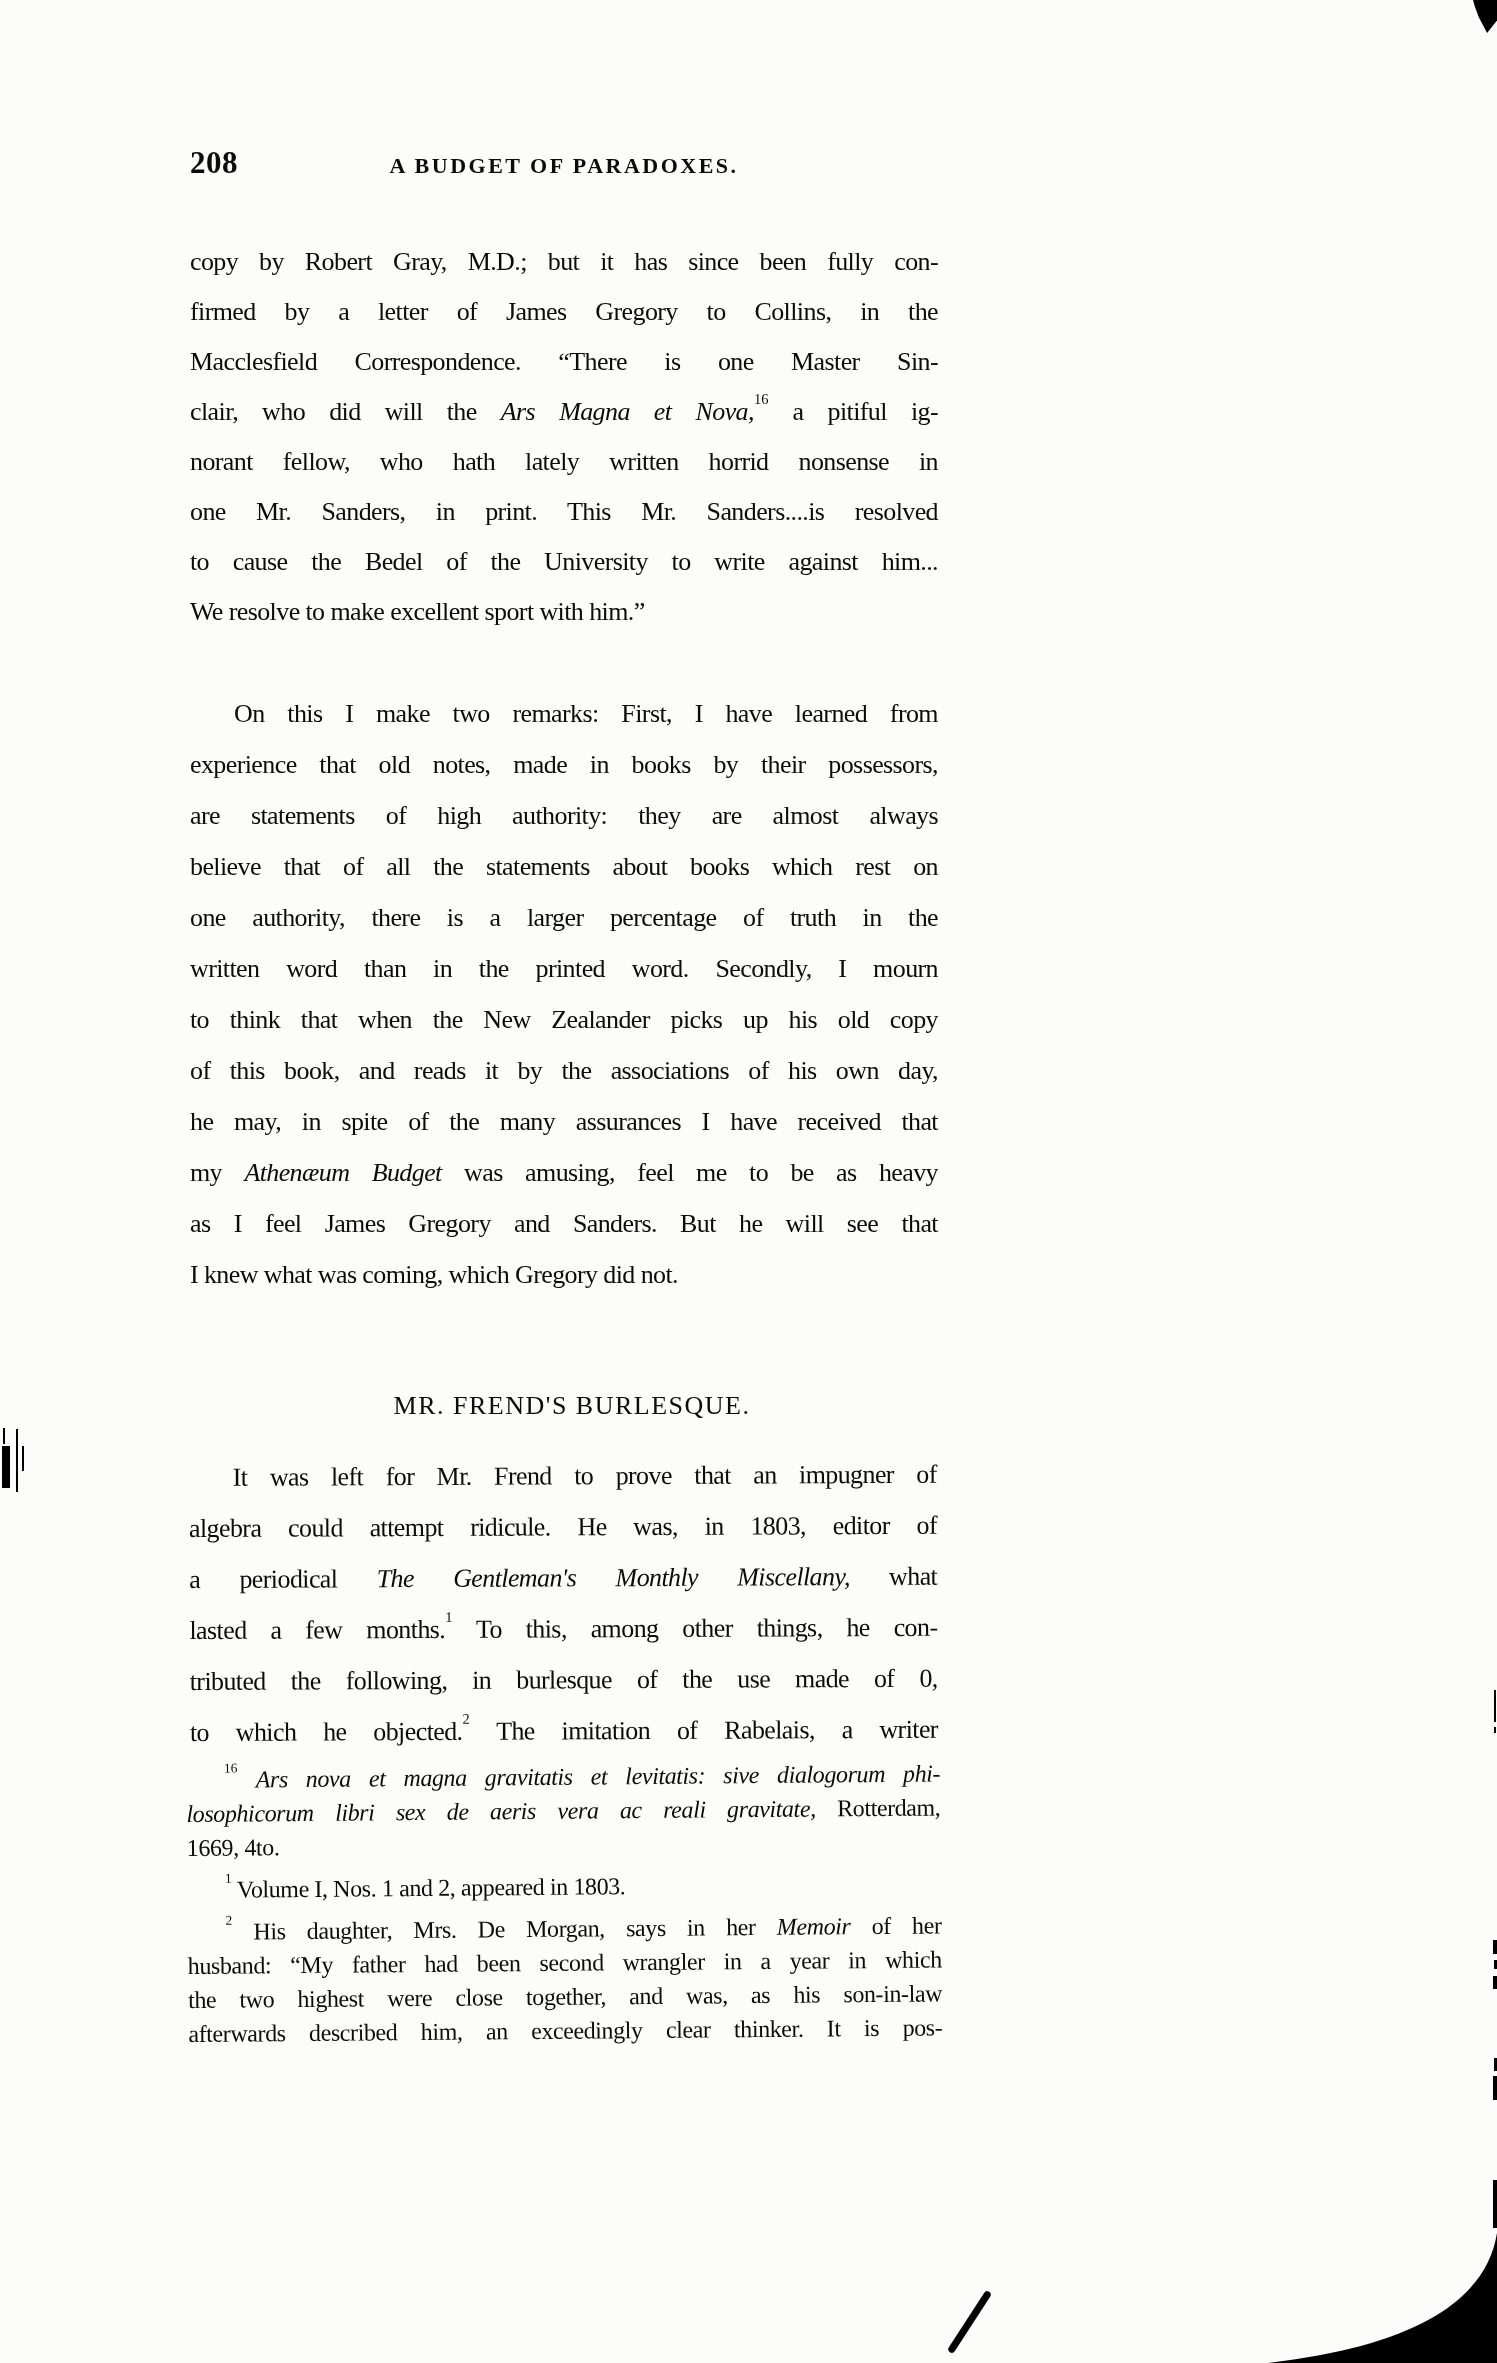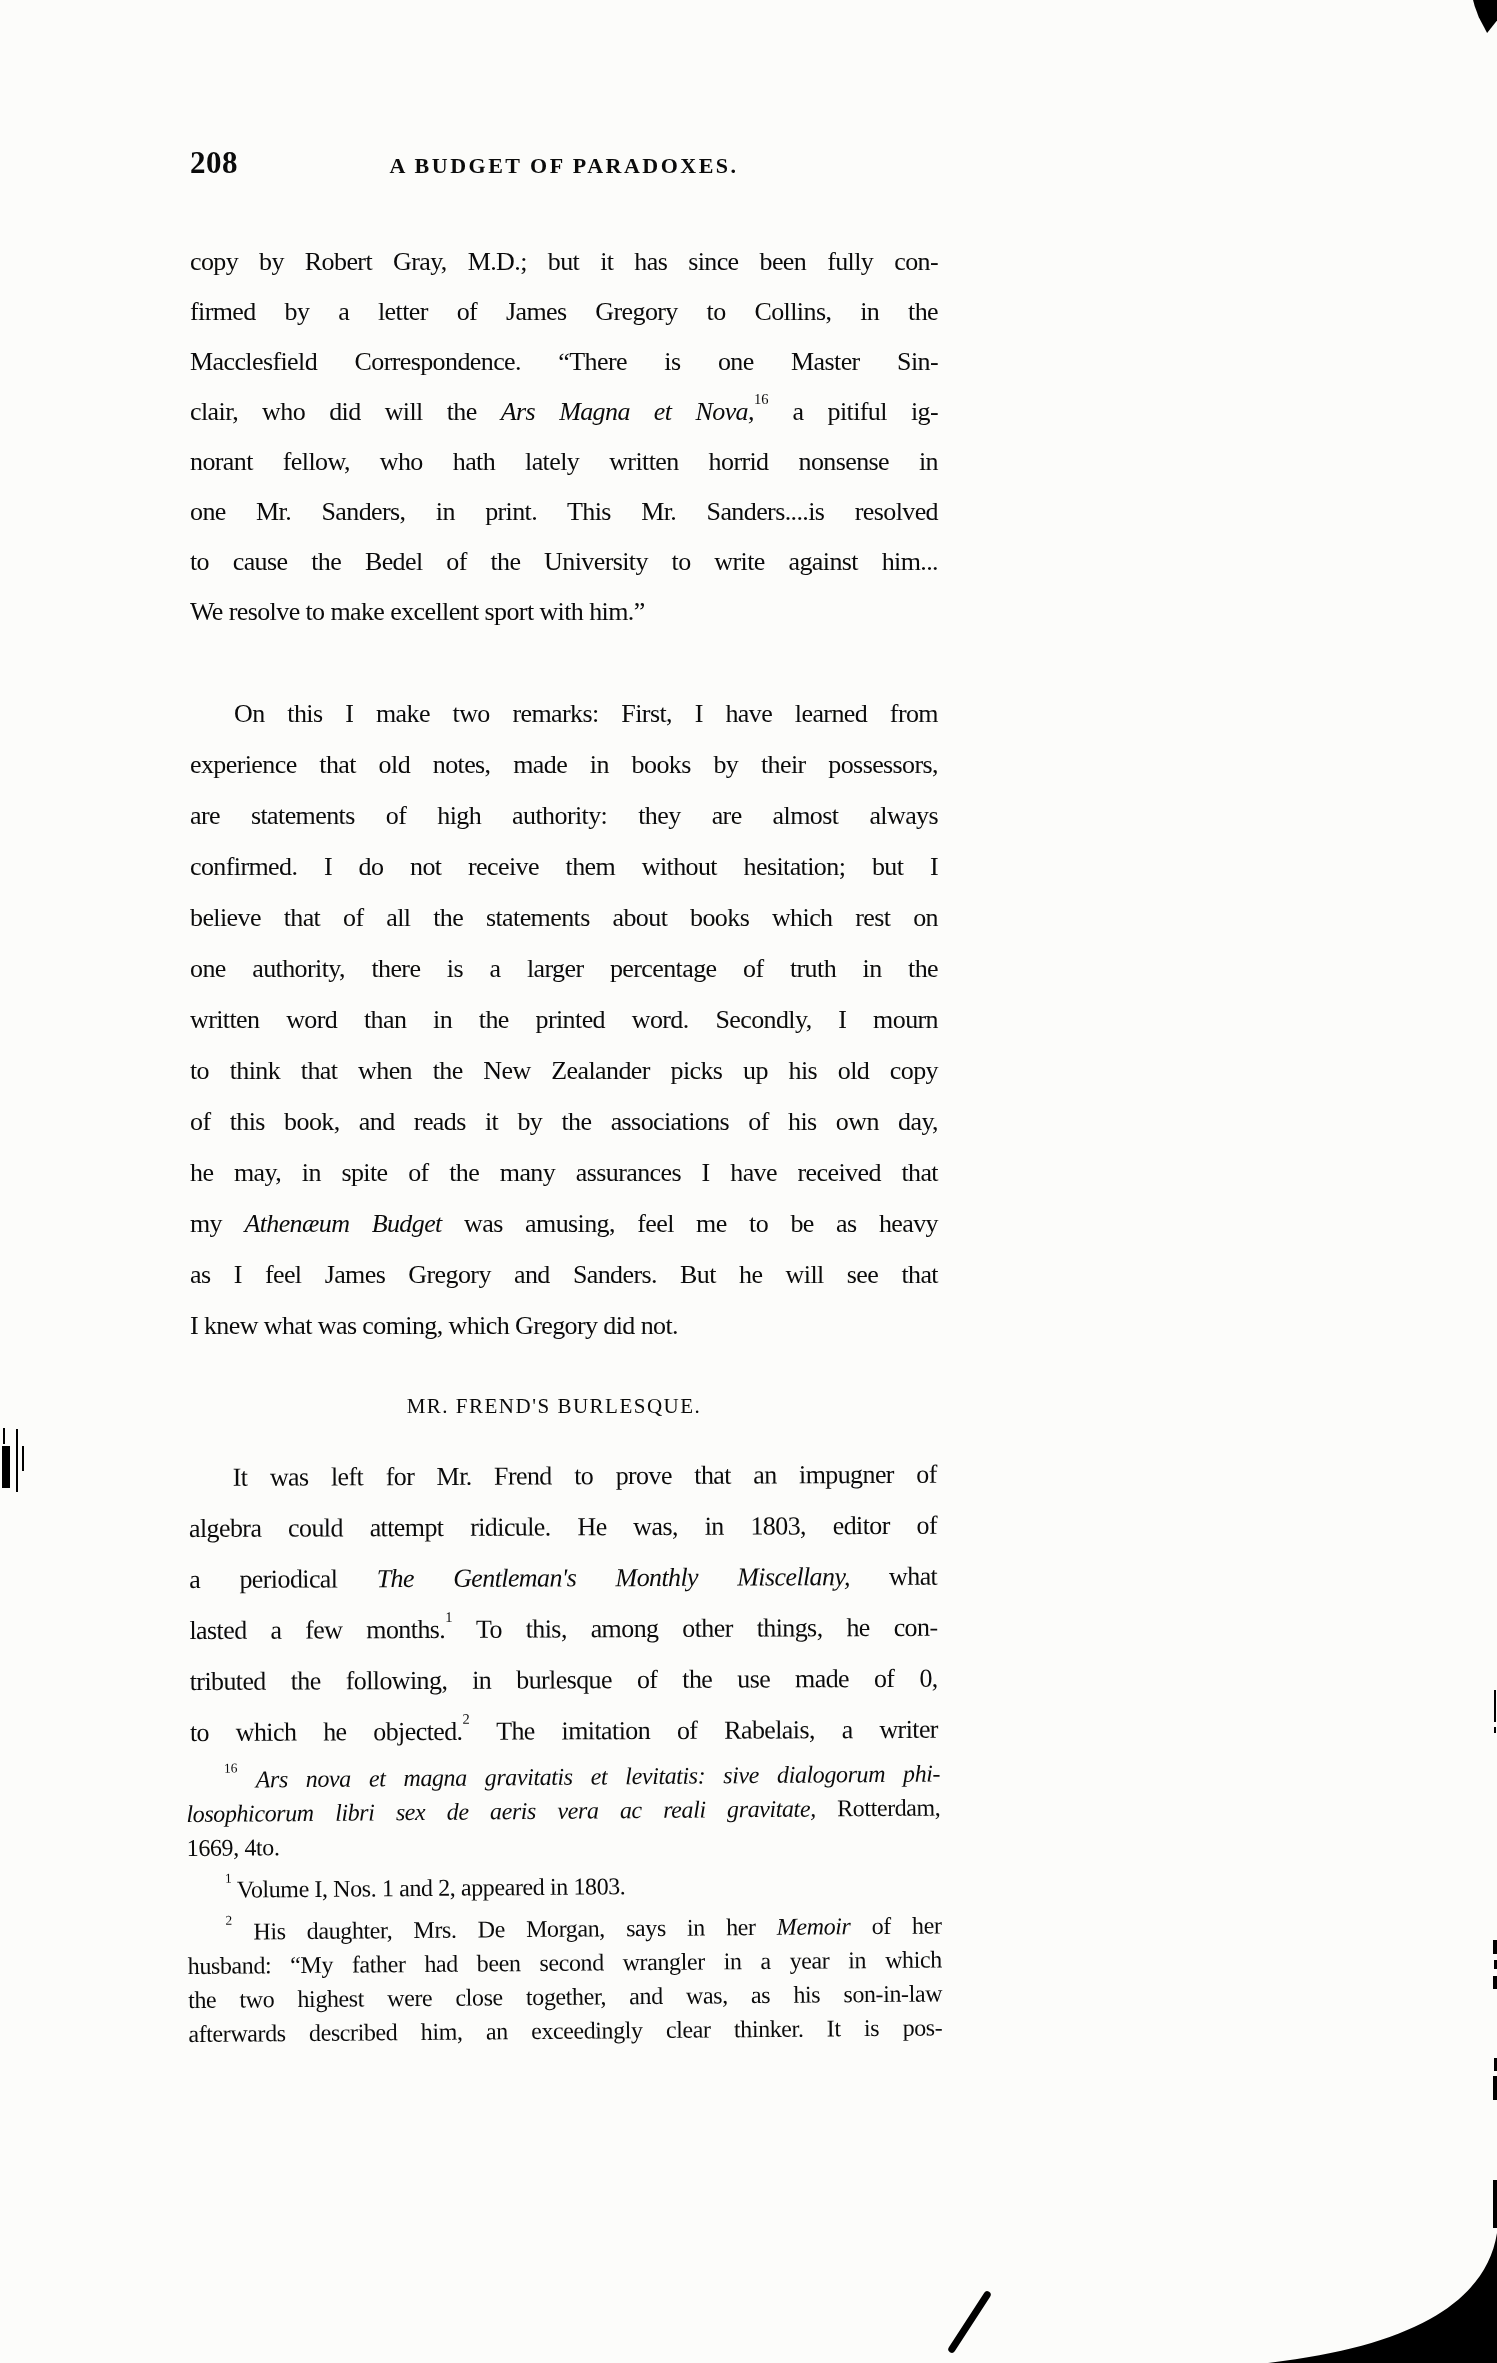--- a/index.html
+++ b/index.html
@@ -21,22 +21,22 @@
     display:block;text-align:justify;text-align-last:justify;
     font-size:26px;height:50px;line-height:50px;letter-spacing:-0.6px;
     white-space:normal;overflow:visible;
   }
   .p2 .line,.p3 .line{height:51px;line-height:51px;}
   .line.last{text-align-last:left;}
   .line.indent{text-indent:44px;}
   sup{font-size:0.56em;line-height:0;position:relative;top:-0.45em;letter-spacing:0;}
   i{font-style:italic;}
   .secthead{
-    position:absolute;top:1386px;left:180px;width:748px;margin:0;
-    text-align:center;font-size:21px;font-weight:normal;letter-spacing:1.5px;line-height:40px;
+    position:absolute;top:1386px;left:198px;width:748px;margin:0;
+    text-align:center;font-size:26px;font-weight:normal;letter-spacing:1.5px;line-height:40px;
   }
   .footnotes{position:absolute;top:1763px;left:186px;width:754px;transform:rotate(-0.5deg);transform-origin:left top;}
   .footnote .line{font-size:24px;height:34px;line-height:34px;letter-spacing:-0.4px;}
   .footnote .line.indent{text-indent:38px;}
   .footnote + .footnote{margin-top:8px;}
   .art{position:absolute;background:#000;}
   .corner-svg{position:absolute;left:1240px;top:2223px;width:257px;height:140px;}
   .wedge{
     position:absolute;left:1471px;top:0;width:26px;height:33px;background:#000;
     clip-path:polygon(8% 0,100% 0,100% 62%,62% 100%,30% 52%,14% 18%);
@@ -64,21 +64,20 @@
       <div class="line"><span>norant fellow, who hath lately written horrid nonsense in</span></div>
       <div class="line"><span>one Mr. Sanders, in print. This Mr. Sanders....is resolved</span></div>
       <div class="line"><span>to cause the Bedel of the University to write against him...</span></div>
       <div class="line last"><span>We resolve to make excellent sport with him.”</span></div>
     </div>
 
   <div class="para p2">
       <div class="line indent"><span>On this I make two remarks: First, I have learned from</span></div>
       <div class="line"><span>experience that old notes, made in books by their possessors,</span></div>
       <div class="line"><span>are statements of high authority: they are almost always</span></div>
-      <div class="line"><span>confirmed. I do not receive them without hesitation; but I</span></div>
       <div class="line"><span>believe that of all the statements about books which rest on</span></div>
       <div class="line"><span>one authority, there is a larger percentage of truth in the</span></div>
       <div class="line"><span>written word than in the printed word. Secondly, I mourn</span></div>
       <div class="line"><span>to think that when the New Zealander picks up his old copy</span></div>
       <div class="line"><span>of this book, and reads it by the associations of his own day,</span></div>
       <div class="line"><span>he may, in spite of the many assurances I have received that</span></div>
       <div class="line"><span>my </span><i>Athenæum Budget</i><span> was amusing, feel me to be as heavy</span></div>
       <div class="line"><span>as I feel James Gregory and Sanders. But he will see that</span></div>
       <div class="line last"><span>I knew what was coming, which Gregory did not.</span></div>
     </div>

